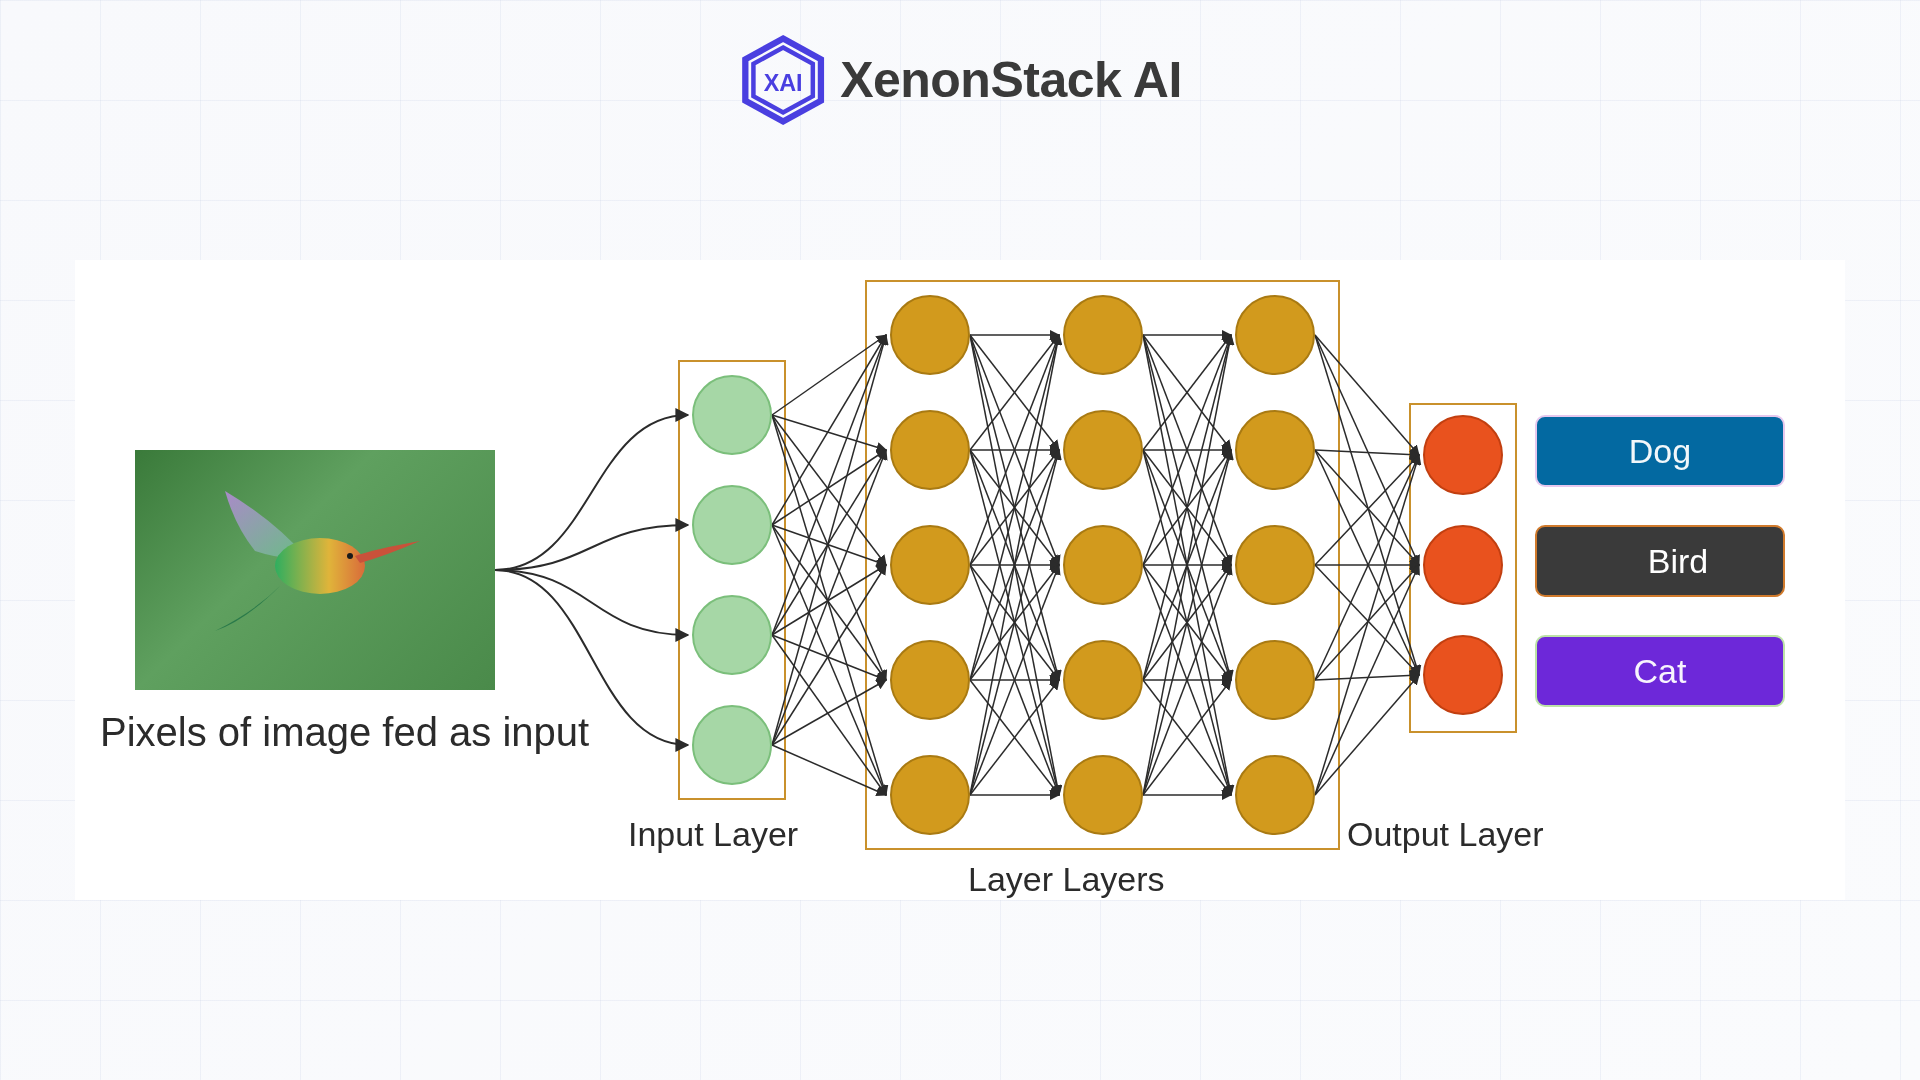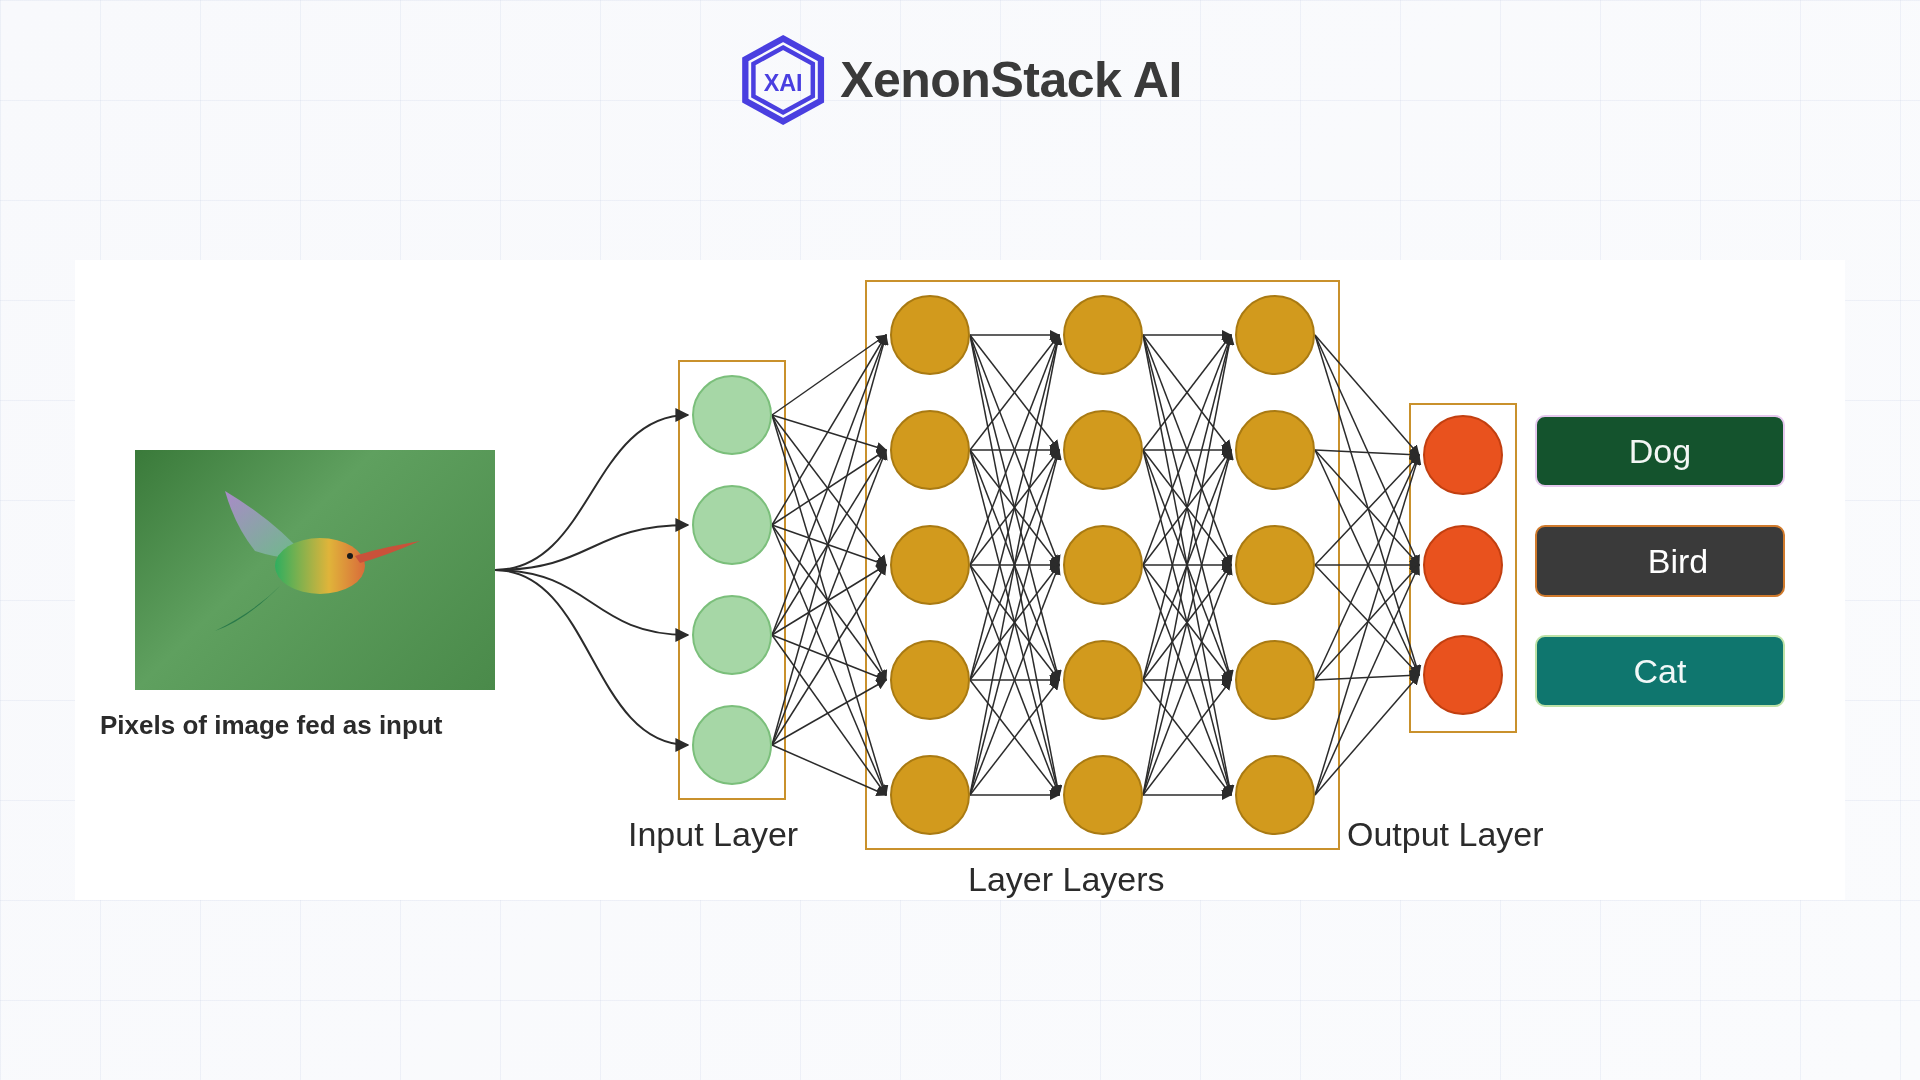--- a/index.html
+++ b/index.html
@@ -42,23 +42,23 @@
   .diagram-canvas {
     position: absolute;
     top: 260px;
     left: 75px;
     width: 1770px;
     height: 640px;
     background: #ffffff;
   }
   .caption-input {
     position: absolute;
-    font-size: 26px;
+    font-size: 40px;
     color: #2b2b2b;
-    font-weight: 700;
+    font-weight: 400;
   }
   .layer-box {
     position: absolute;
     border: 2px solid #c9912c;
     background: rgba(255,255,255,0);
   }
   .node {
     position: absolute;
     border-radius: 50%;
   }
@@ -75,23 +75,23 @@
     position: absolute;
     width: 250px;
     height: 72px;
     border-radius: 10px;
     display: flex;
     align-items: center;
     justify-content: center;
     font-size: 34px;
     border: 2px solid;
   }
-  .class-dog { background: #14532d; border-color: #e6c8ee; color: rgba(255,255,255,0.95); }
+  .class-dog { background: #0369a1; border-color: #e6c8ee; color: rgba(255,255,255,0.95); }
   .class-bird { background: #3a3a3a; border-color: #d07a2c; color: #ffffff; }
-  .class-cat { background: #0f766e; border-color: #bde2a7; color: rgba(255,255,255,0.95); }
+  .class-cat { background: #6d28d9; border-color: #bde2a7; color: rgba(255,255,255,0.95); }
   svg.connections { position: absolute; top:0; left:0; pointer-events:none; }
   .input-image {
     position: absolute;
     width: 360px;
     height: 240px;
     background: linear-gradient(135deg, #3a7a3a 0%, #5fa05f 40%, #4a8a4a 100%);
     overflow: hidden;
   }
   .bird-shape {
     position: absolute;

